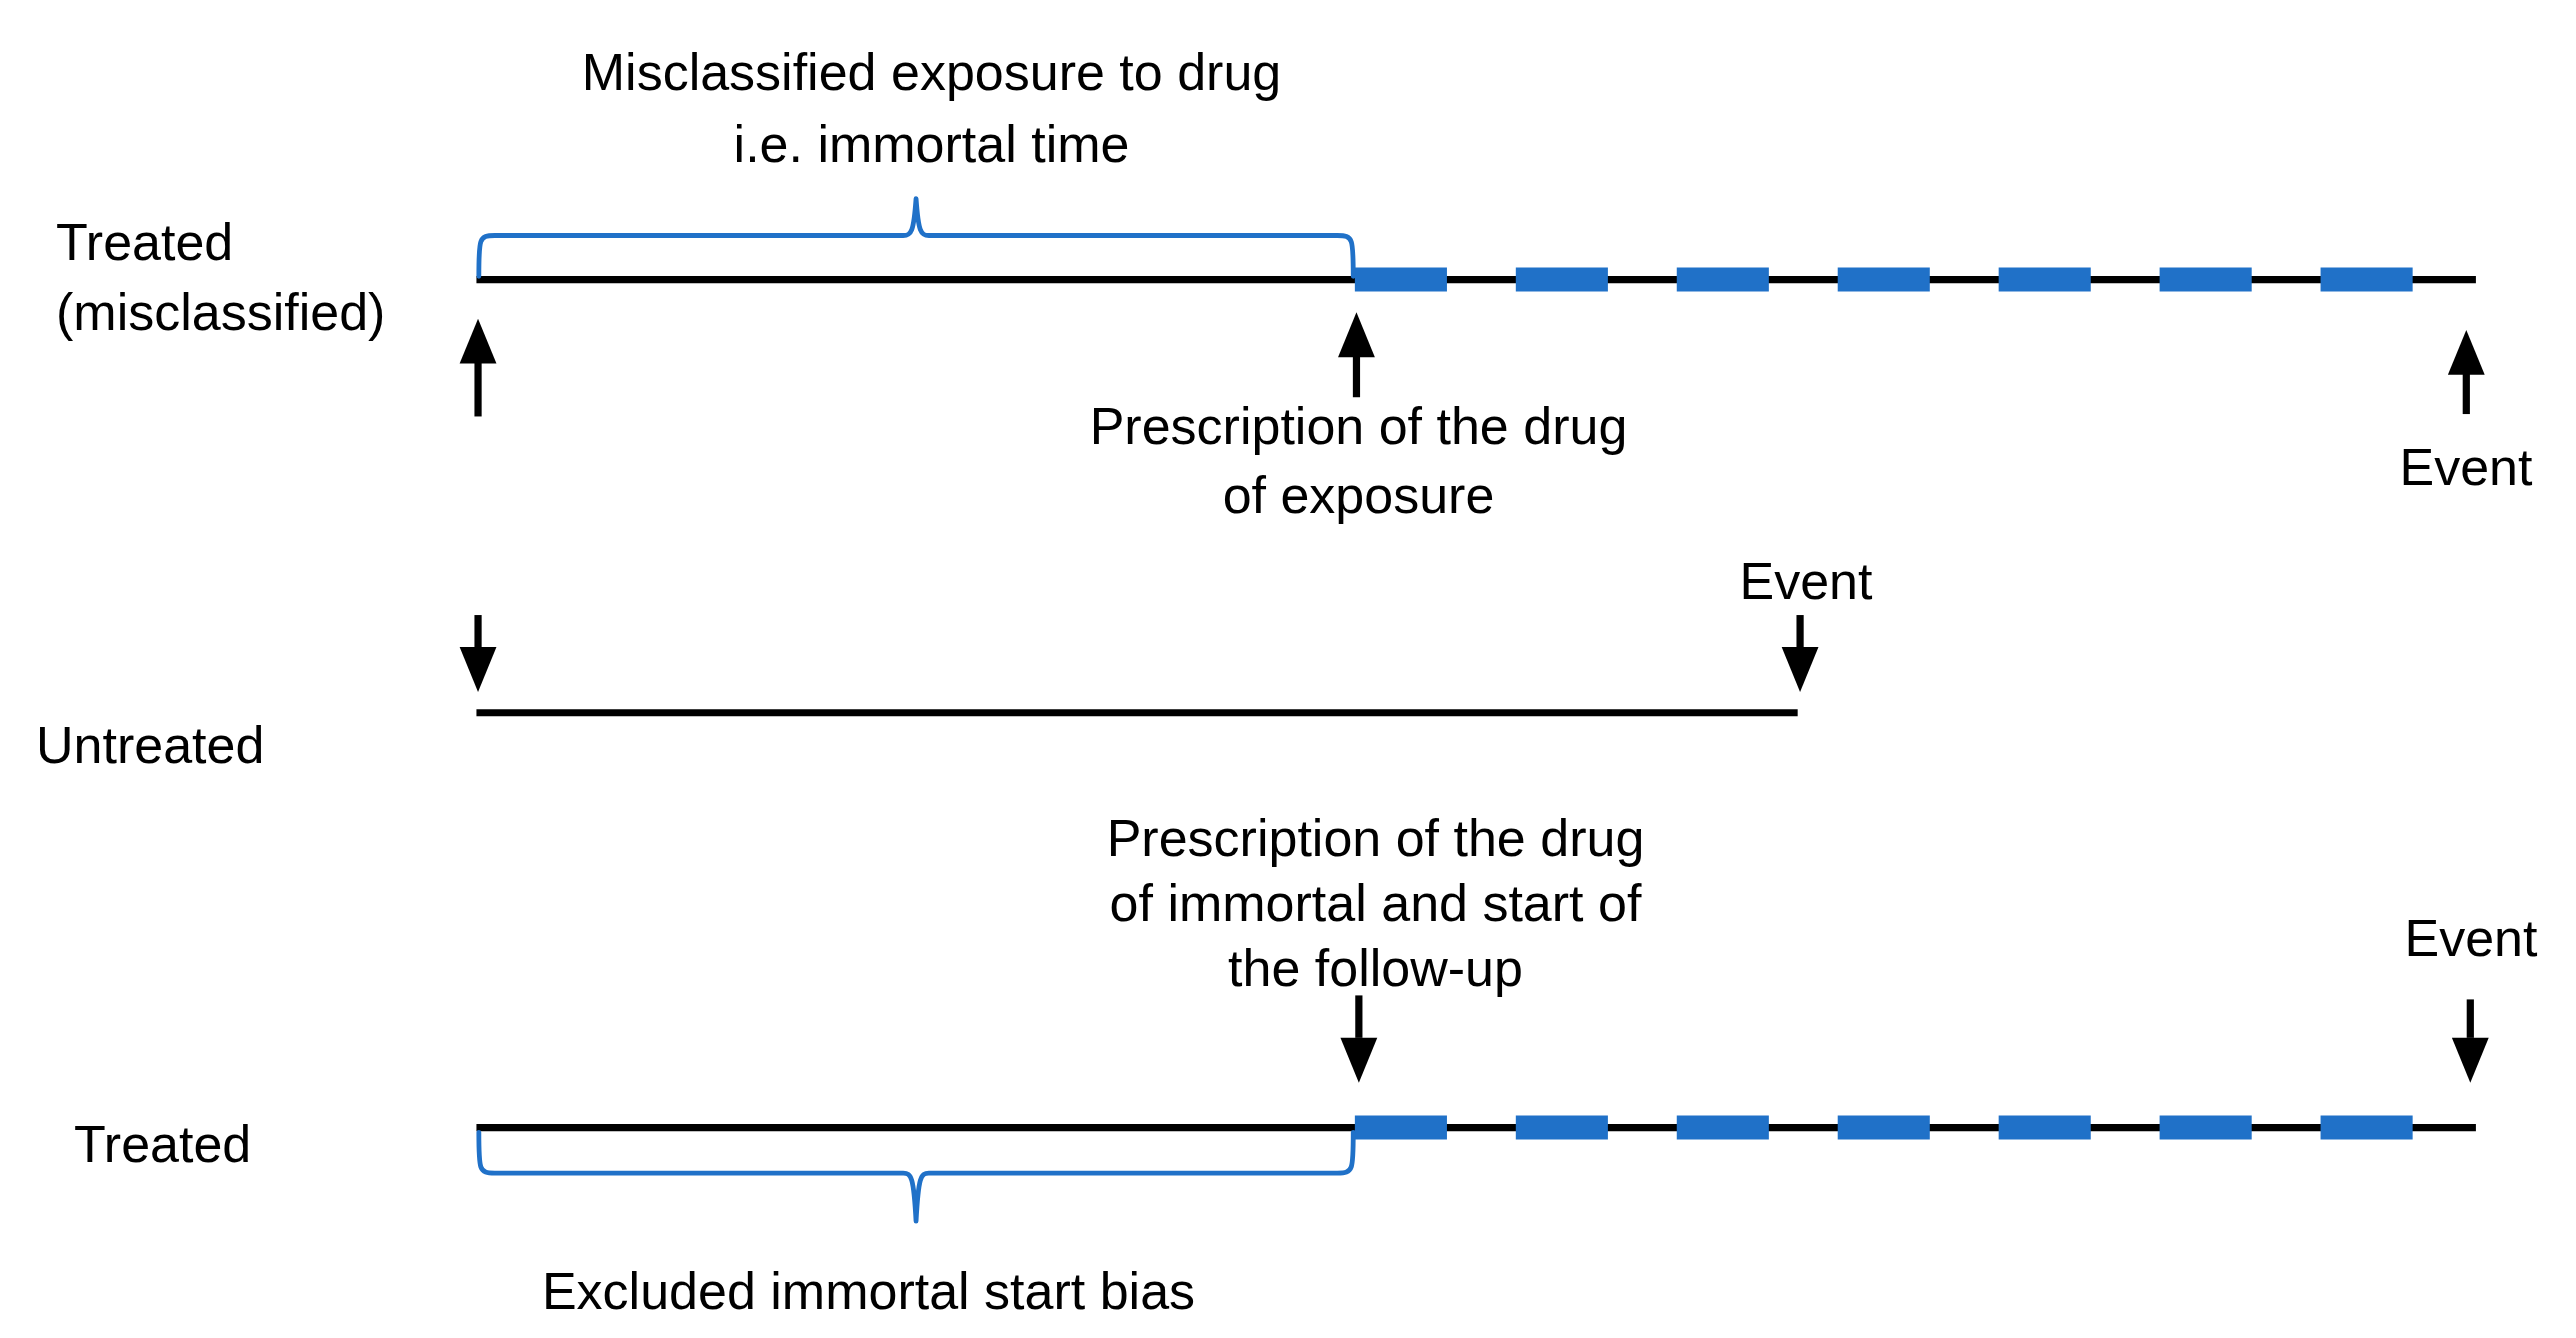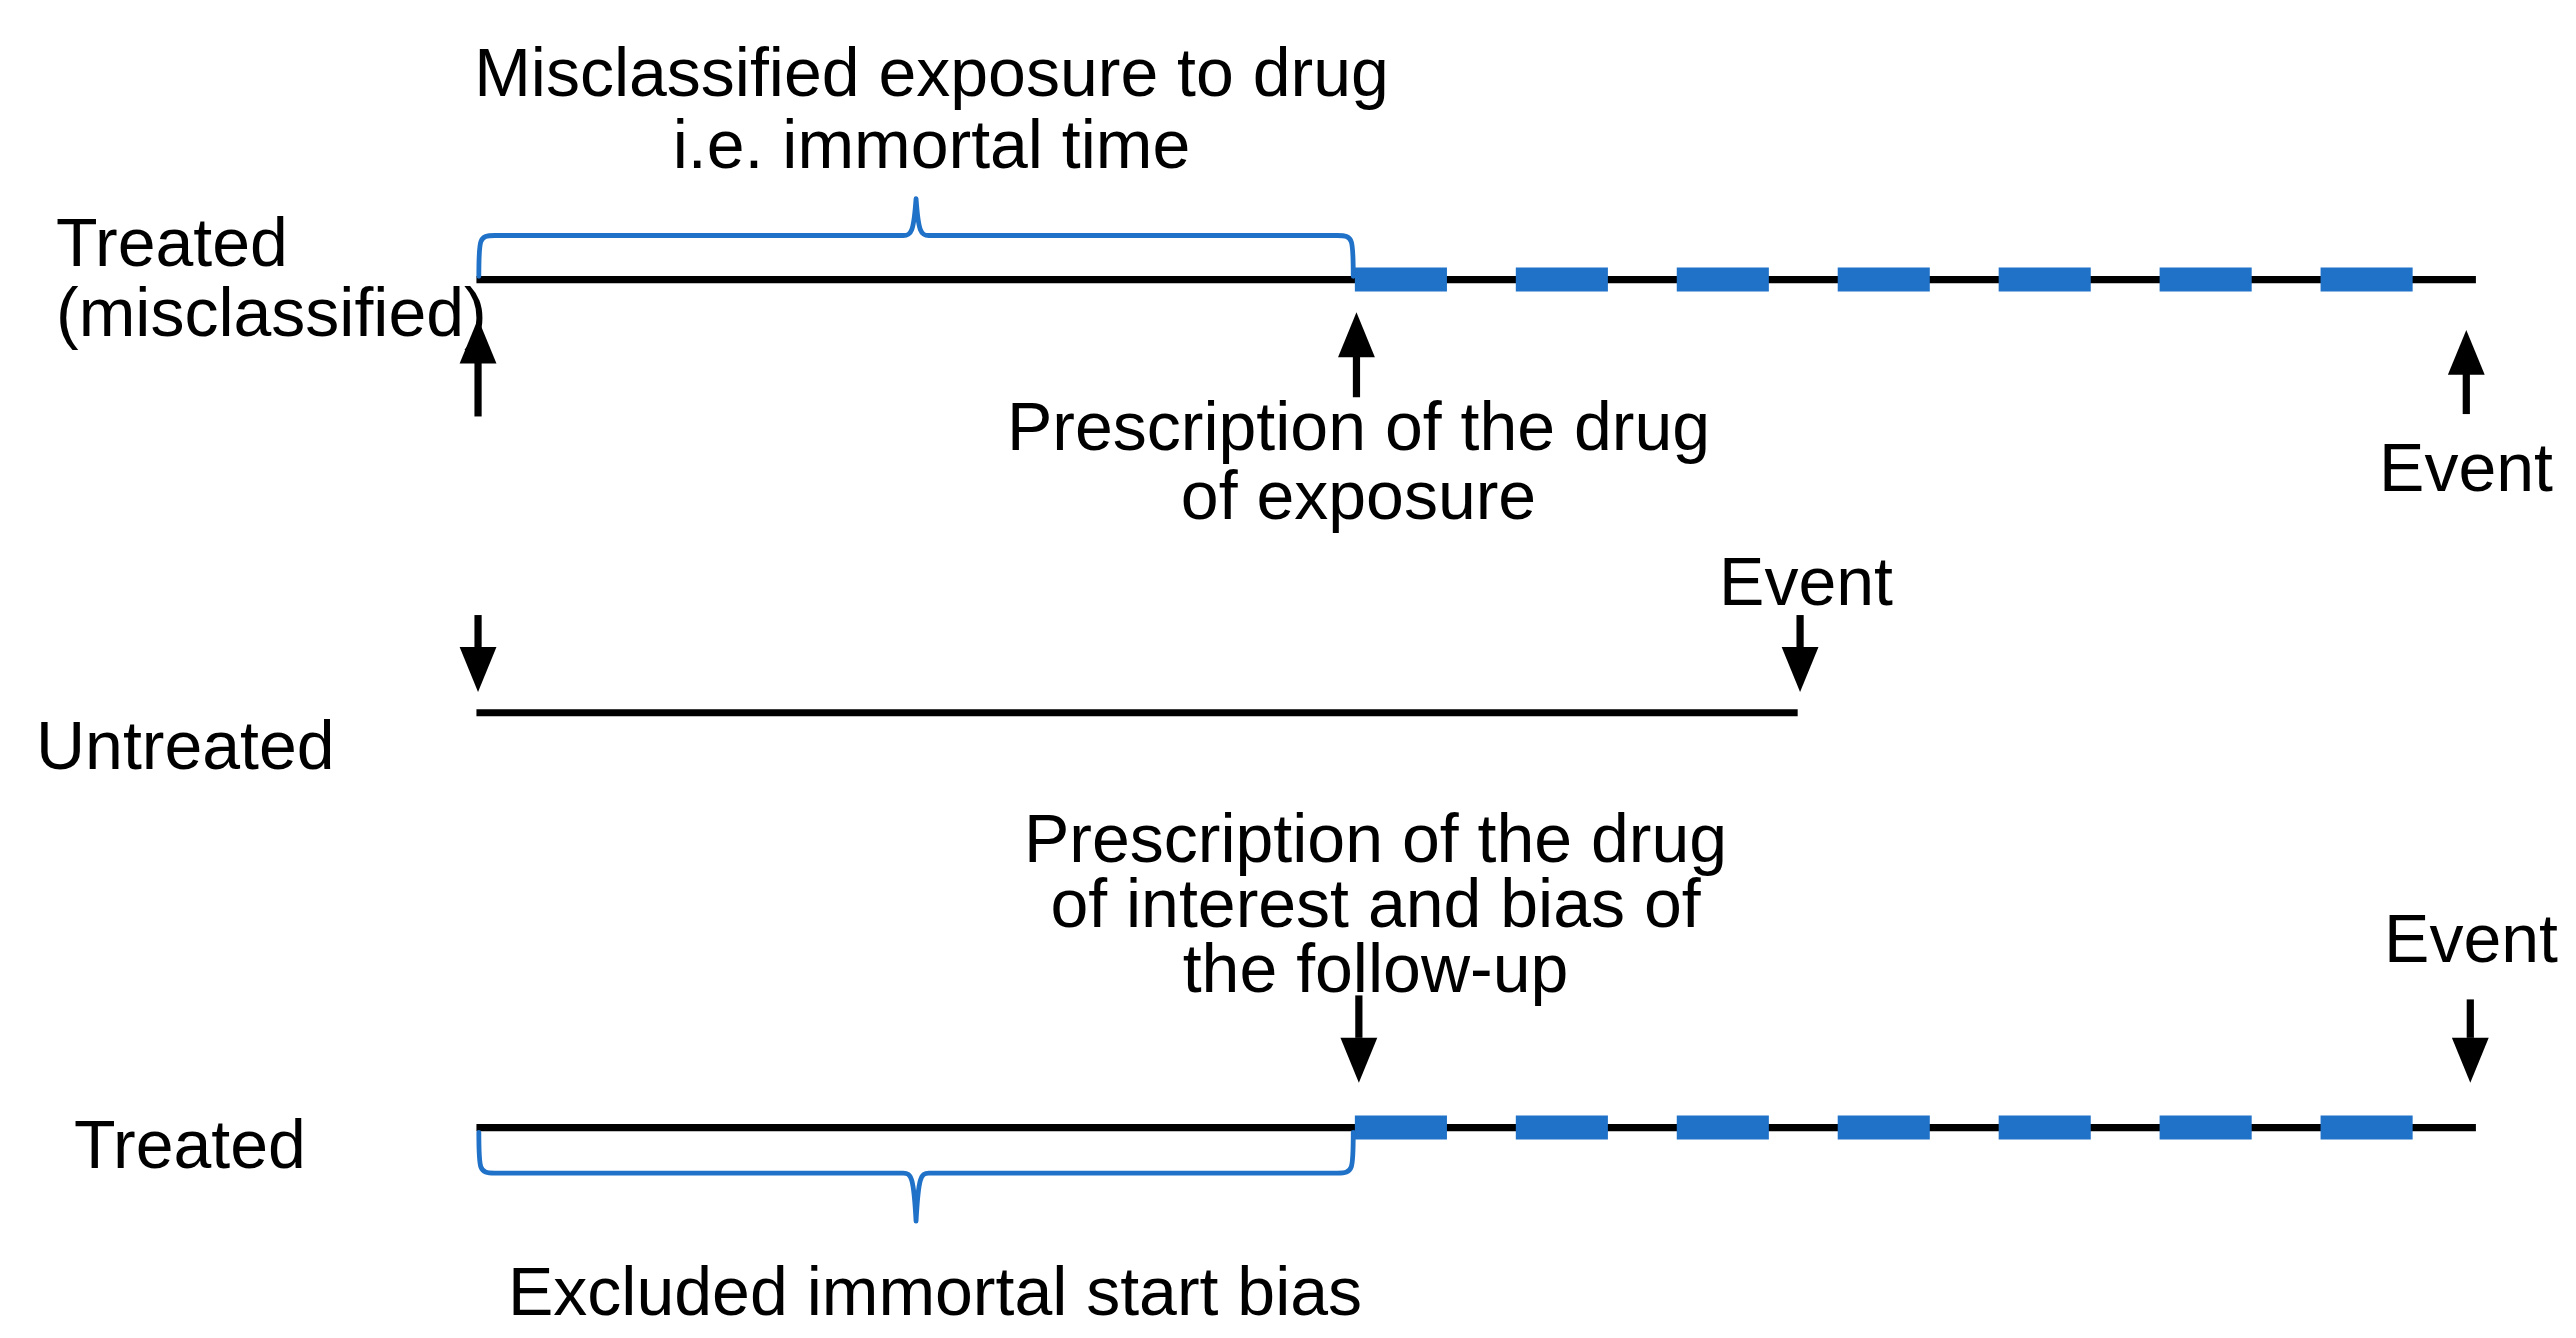--- a/index.html
+++ b/index.html
@@ -18,21 +18,21 @@
   }
   #diagram-svg {
     position: absolute;
     left: 0;
     top: 0;
     width: 2576px;
     height: 1339px;
   }
   .txt {
     position: absolute;
-    font-size: 68px;
+    font-size: 52px;
     line-height: 72px;
     color: var(--ink, #000000);
     white-space: nowrap;
   }
   .center { text-align: center; }
   .timeline-line { stroke: var(--ink, #000000); stroke-width: 9; }
   .exposure-dashes { stroke: var(--accent, #2071C8); stroke-width: 30; }
   .brace { stroke: var(--accent, #2071C8); stroke-width: 6; fill: none;
            stroke-linecap: round; stroke-linejoin: round; }
   .arrow-shaft { stroke: var(--ink, #000000); stroke-width: 9; }
@@ -109,21 +109,21 @@
   </div>
 
   <div class="txt center" style="left:2346px; top:442px; width:240px; line-height:50px;">Event</div>
 
   <div class="txt center" style="left:1686px; top:556px; width:240px; line-height:50px;">Event</div>
 
   <div class="txt" style="left:36px; top:720px; line-height:50px;">Untreated</div>
 
   <div class="txt center" style="left:975px; top:806px; width:801px; line-height:65px;">
     <div>Prescription of the drug</div>
-    <div>of interest and bias of</div>
+    <div>of immortal and start of</div>
     <div>the follow-up</div>
   </div>
 
   <div class="txt center" style="left:2351px; top:913px; width:240px; line-height:50px;">Event</div>
 
   <div class="txt" style="left:74px; top:1119px; line-height:50px;">Treated</div>
 
   <div class="txt center" style="left:508px; top:1266px; width:721px; line-height:50px;">Excluded immortal start bias</div>
 
 </div>

